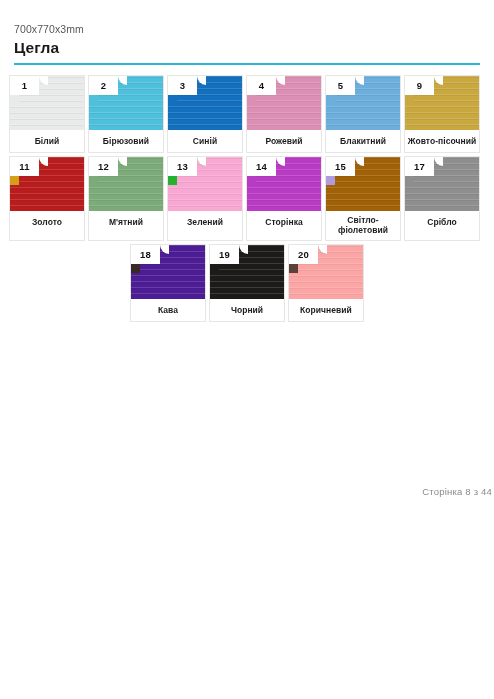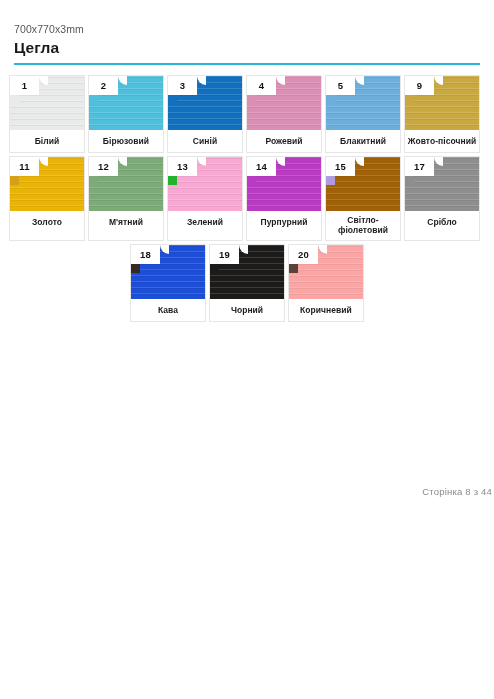--- a/index.html
+++ b/index.html
@@ -250,21 +250,21 @@
             <div class="badge-elbow" style="background: rgb(201, 168, 64);">
               <div style="position: absolute; top: 0px; left: 0px; width: 9px; height: 9px; background: rgb(255, 255, 255); border-bottom-left-radius: 9px;"></div>
             </div>
             <div class="badge-elbow2" style="background: rgb(201, 168, 64);"></div>
           </div>
           <div class="swatch-label">Жовто-пісочний</div>
         </div>
       </div>
       <div class="row">
         <div class="swatch">
-          <div class="swatch-visual" style="background: #eab308; --sw-color: #d4a017;">
+          <div class="swatch-visual" style="background: #b91c1c; --sw-color: #d4a017;">
             <div class="badge">11</div>
             <div class="badge-elbow" style="background: rgb(212, 160, 23);">
               <div style="position: absolute; top: 0px; left: 0px; width: 9px; height: 9px; background: rgb(255, 255, 255); border-bottom-left-radius: 9px;"></div>
             </div>
             <div class="badge-elbow2" style="background: rgb(212, 160, 23);"></div>
           </div>
           <div class="swatch-label">Золото</div>
         </div>
         <div class="swatch">
           <div class="swatch-visual" style="background: rgb(124, 170, 120); --sw-color: #7caa78;">
@@ -287,21 +287,21 @@
           <div class="swatch-label">Зелений</div>
         </div>
         <div class="swatch">
           <div class="swatch-visual" style="background: rgb(185, 59, 196); --sw-color: #b93bc4;">
             <div class="badge">14</div>
             <div class="badge-elbow" style="background: rgb(185, 59, 196);">
               <div style="position: absolute; top: 0px; left: 0px; width: 9px; height: 9px; background: rgb(255, 255, 255); border-bottom-left-radius: 9px;"></div>
             </div>
             <div class="badge-elbow2" style="background: rgb(185, 59, 196);"></div>
           </div>
-          <div class="swatch-label">Пурпурний</div>
+          <div class="swatch-label">Сторінка</div>
         </div>
         <div class="swatch">
           <div class="swatch-visual" style="background: #a16207; --sw-color: #b09bde;">
             <div class="badge">15</div>
             <div class="badge-elbow" style="background: rgb(176, 155, 222);">
               <div style="position: absolute; top: 0px; left: 0px; width: 9px; height: 9px; background: rgb(255, 255, 255); border-bottom-left-radius: 9px;"></div>
             </div>
             <div class="badge-elbow2" style="background: rgb(176, 155, 222);"></div>
           </div>
           <div class="swatch-label">Світло-фіолетовий</div>
@@ -312,21 +312,21 @@
             <div class="badge-elbow" style="background: rgb(142, 142, 142);">
               <div style="position: absolute; top: 0px; left: 0px; width: 9px; height: 9px; background: rgb(255, 255, 255); border-bottom-left-radius: 9px;"></div>
             </div>
             <div class="badge-elbow2" style="background: rgb(142, 142, 142);"></div>
           </div>
           <div class="swatch-label">Срібло</div>
         </div>
       </div>
       <div class="row centered">
         <div class="swatch">
-          <div class="swatch-visual" style="background: #1d4ed8; --sw-color: #3a2824;">
+          <div class="swatch-visual" style="background: #4c1d95; --sw-color: #3a2824;">
             <div class="badge">18</div>
             <div class="badge-elbow" style="background: rgb(58, 40, 36);">
               <div style="position: absolute; top: 0px; left: 0px; width: 9px; height: 9px; background: rgb(255, 255, 255); border-bottom-left-radius: 9px;"></div>
             </div>
             <div class="badge-elbow2" style="background: rgb(58, 40, 36);"></div>
           </div>
           <div class="swatch-label">Кава</div>
         </div>
         <div class="swatch">
           <div class="swatch-visual" style="background: rgb(29, 27, 26); --sw-color: #1d1b1a;">

